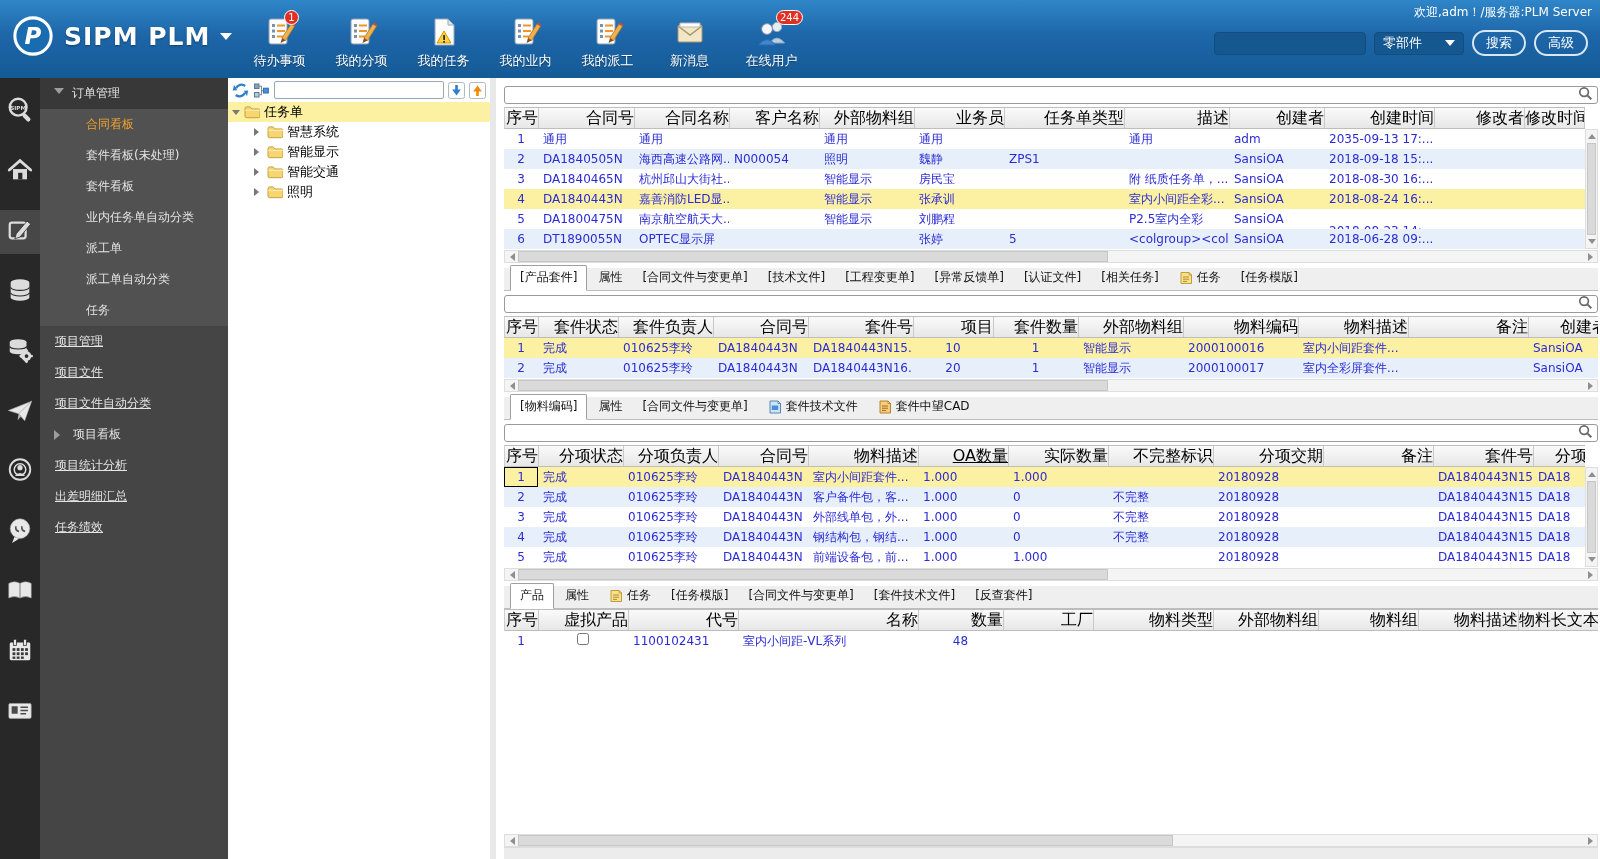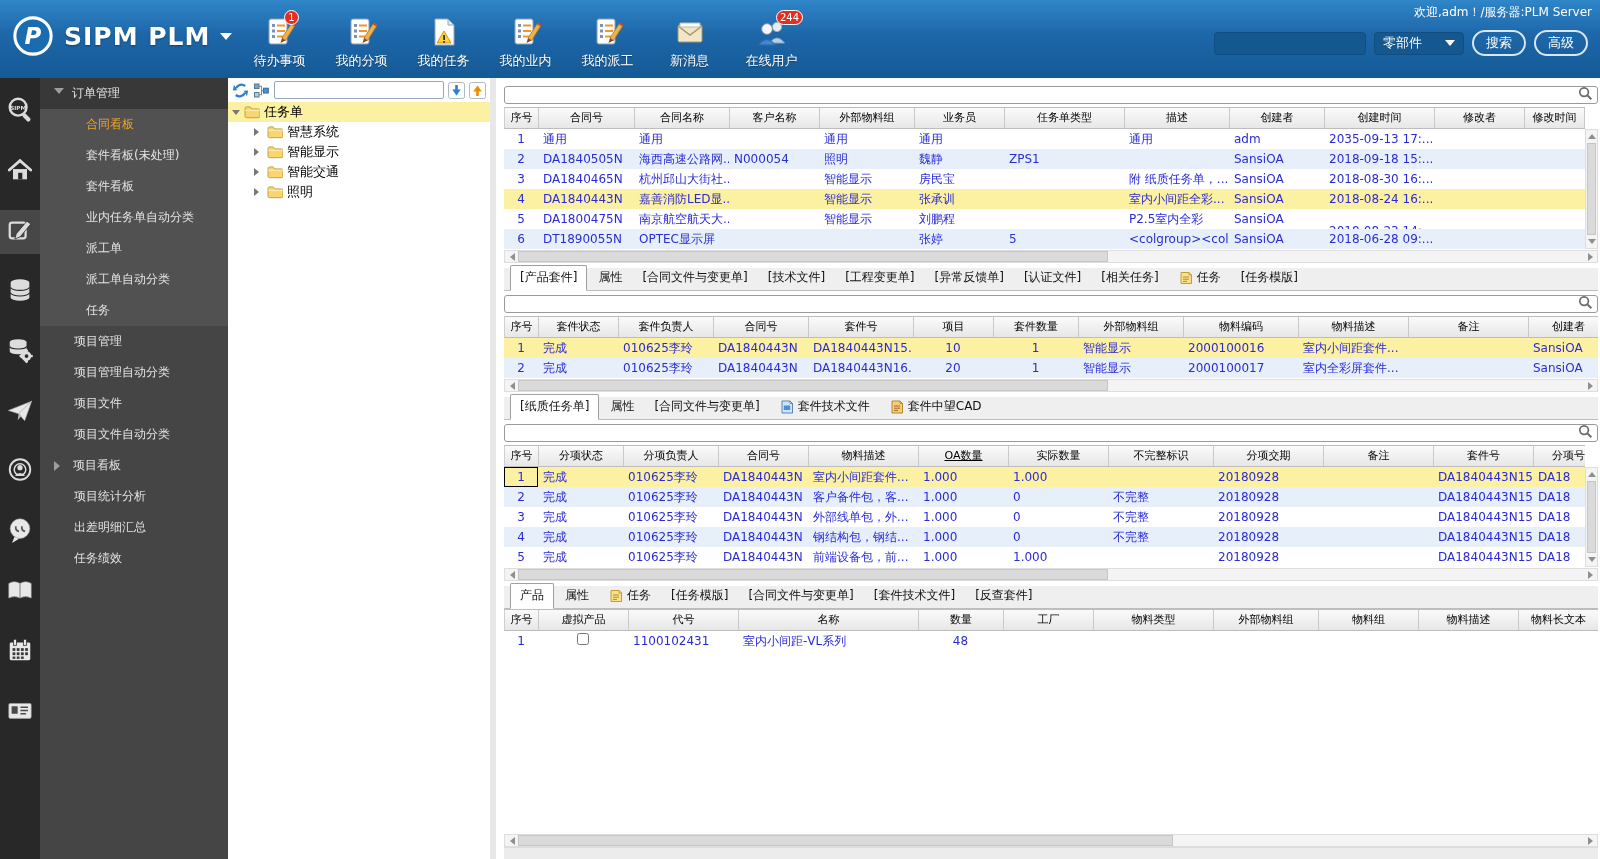--- a/index.html
+++ b/index.html
@@ -37,21 +37,21 @@
 
   
   .menu { width:188px; background:#454545; color:#e4e4e4; font-size:12px; flex:0 0 auto; overflow:hidden; }
   .menu-row { height:31px; line-height:31px; display:flex; align-items:center; cursor:pointer; white-space:nowrap; }
   .menu-row .caret { margin:0 8px 0 14px; }
   .caret-down { width:0; height:0; border:5px solid transparent; border-top:6px solid #9d9d9d; margin-top:5px; }
   .caret-right { width:0; height:0; border:5px solid transparent; border-left:6px solid #9d9d9d; margin-left:3px; }
   .menu-group-expanded { background:#383838; }
   .menu-sub { background:#515151; padding-left:46px; }
   .menu-sub.active { color:#f0a32e; }
-  .menu-item { padding-left:34px; }
+  .menu-item { padding-left:15px;text-decoration:underline; }
   .menu-group-collapsed { }
 
   
   .tree { width:268px; background:#fff; border-right:6px solid #e8e8e8; flex:0 0 auto; display:flex; flex-direction:column; font-size:13px; }
   .tree-toolbar { height:24px; display:flex; align-items:center; gap:4px; padding:2px 4px; }
   .tree-tb-icon { width:17px; height:17px; display:inline-block; cursor:pointer; }
   .tree-input { flex:1; height:18px; border:1px solid #98a8b8; border-radius:2px; font-size:12px; padding:0 4px; }
   .tree-root { height:20px; line-height:20px; background:#fcf0a2; display:flex; align-items:center; gap:4px; padding-left:4px; cursor:pointer; color:#000; }
   .tree-child { height:20px; line-height:20px; display:flex; align-items:center; gap:4px; padding-left:24px; cursor:pointer; color:#000; }
   .tcaret-down { width:0; height:0; border:4px solid transparent; border-top:5px solid #777; margin-top:4px; }
@@ -61,21 +61,21 @@
   
   .main { flex:1; min-width:0; background:#fff; padding:4px 2px 0 8px; display:flex; flex-direction:column; }
   .srow { position:relative; margin:2px 0 3px 0; flex:0 0 auto; }
   .srow input { width:100%; height:18px; border:1px solid #9a9a9a; border-radius:3px; font-size:12px; padding:0 22px 0 4px; }
   .mag { position:absolute; right:5px; top:2px; width:15px; height:15px; }
 
   
   .tbl-wrap { display:flex; flex:0 0 auto; }
   .grid { overflow:hidden; }
   .tbl-hrow { display:flex; height:22px; background:linear-gradient(#fafafa,#e7e7e7); border-top:1px solid #bdbdbd; border-bottom:1px solid #bdbdbd; border-left:1px solid #cfcfcf; }
-  .hcell { flex:0 0 auto; font-size:11px; line-height:20px; text-align:center; color:#000; border-right:1px solid #c9c9c9; overflow:hidden; white-space:nowrap; }
+  .hcell { flex:0 0 auto; font-size:16px; line-height:20px; text-align:right; color:#000; border-right:1px solid #c9c9c9; overflow:hidden; white-space:nowrap; }
   .tbl-row { display:flex; height:20px; line-height:20px; background:#fff; cursor:pointer; }
   .tbl-row.alt { background:#e7f0fa; }
   .tbl-row.sel { background:#fcf0a2; }
   .cell { flex:0 0 auto; font-size:12px; color:#2b2bd5; padding:0 5px; overflow:hidden; white-space:nowrap; }
   .cell.center { text-align:center; padding:0 2px; }
   .cell.focus { outline:1px solid #000; outline-offset:-1px; }
   .cell input[type=checkbox] { width:12px; height:12px; }
 
   
   .hscroll { height:13px; background:#f4f4f4; border:1px solid #dedede; display:flex; align-items:stretch; margin-top:1px; flex:0 0 auto; }
@@ -326,23 +326,20 @@
         <div class="menu-row menu-sub">
           <span>派工单自动分类</span>
         </div>
         <div class="menu-row menu-sub">
           <span>任务</span>
         </div>
         <div class="menu-row menu-item">
           <span>项目管理</span>
         </div>
         <div class="menu-row menu-item">
-          <span>项目管理自动分类</span>
-        </div>
-        <div class="menu-row menu-item">
           <span>项目文件</span>
         </div>
         <div class="menu-row menu-item">
           <span>项目文件自动分类</span>
         </div>
         <div class="menu-row menu-group-collapsed">
           <span class="caret caret-right"></span>
           <span>项目看板</span>
         </div>
         <div class="menu-row menu-item">
@@ -653,21 +650,21 @@
           </span>
         <span class="hthumb" style="width:54%;"></span>
         <span style="flex:1;"></span>
         <span class="sb-btn">
             <span class="tri-r"></span>
           </span>
       </div>
 
       <div class="tabbar">
           <div class="tab active">
-            <span>[纸质任务单]</span>
+            <span>[物料编码]</span>
           </div>
           <div class="tab">
             <span>属性</span>
           </div>
           <div class="tab">
             <span>[合同文件与变更单]</span>
           </div>
           <div class="tab">
             <span class="tab-icon"><svg viewBox="0 0 14 14" width="14" height="14">
                 <path d="M2 1 h8 l2.5 2.5 v9.5 h-10.5 z" fill="#cfe4f7" stroke="#4a7ab0" stroke-width="0.9"></path>

